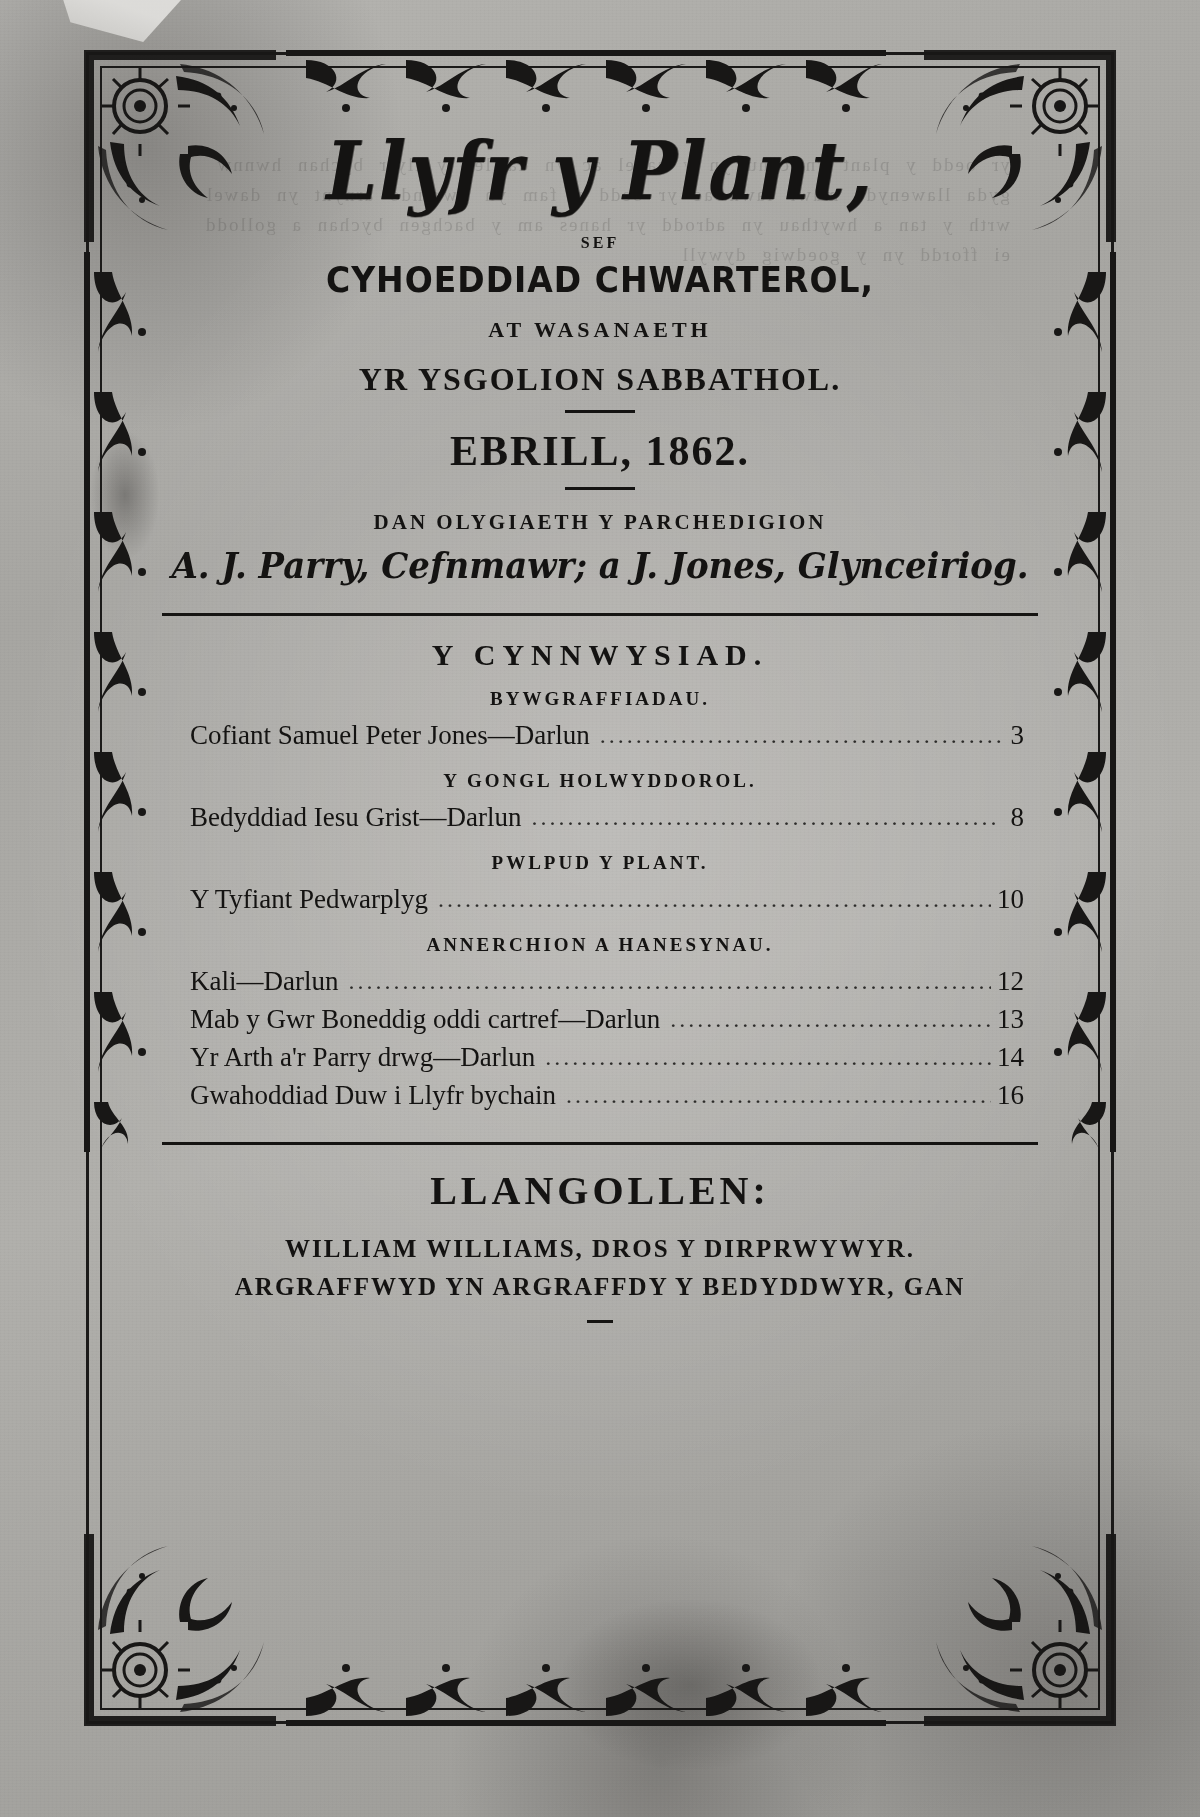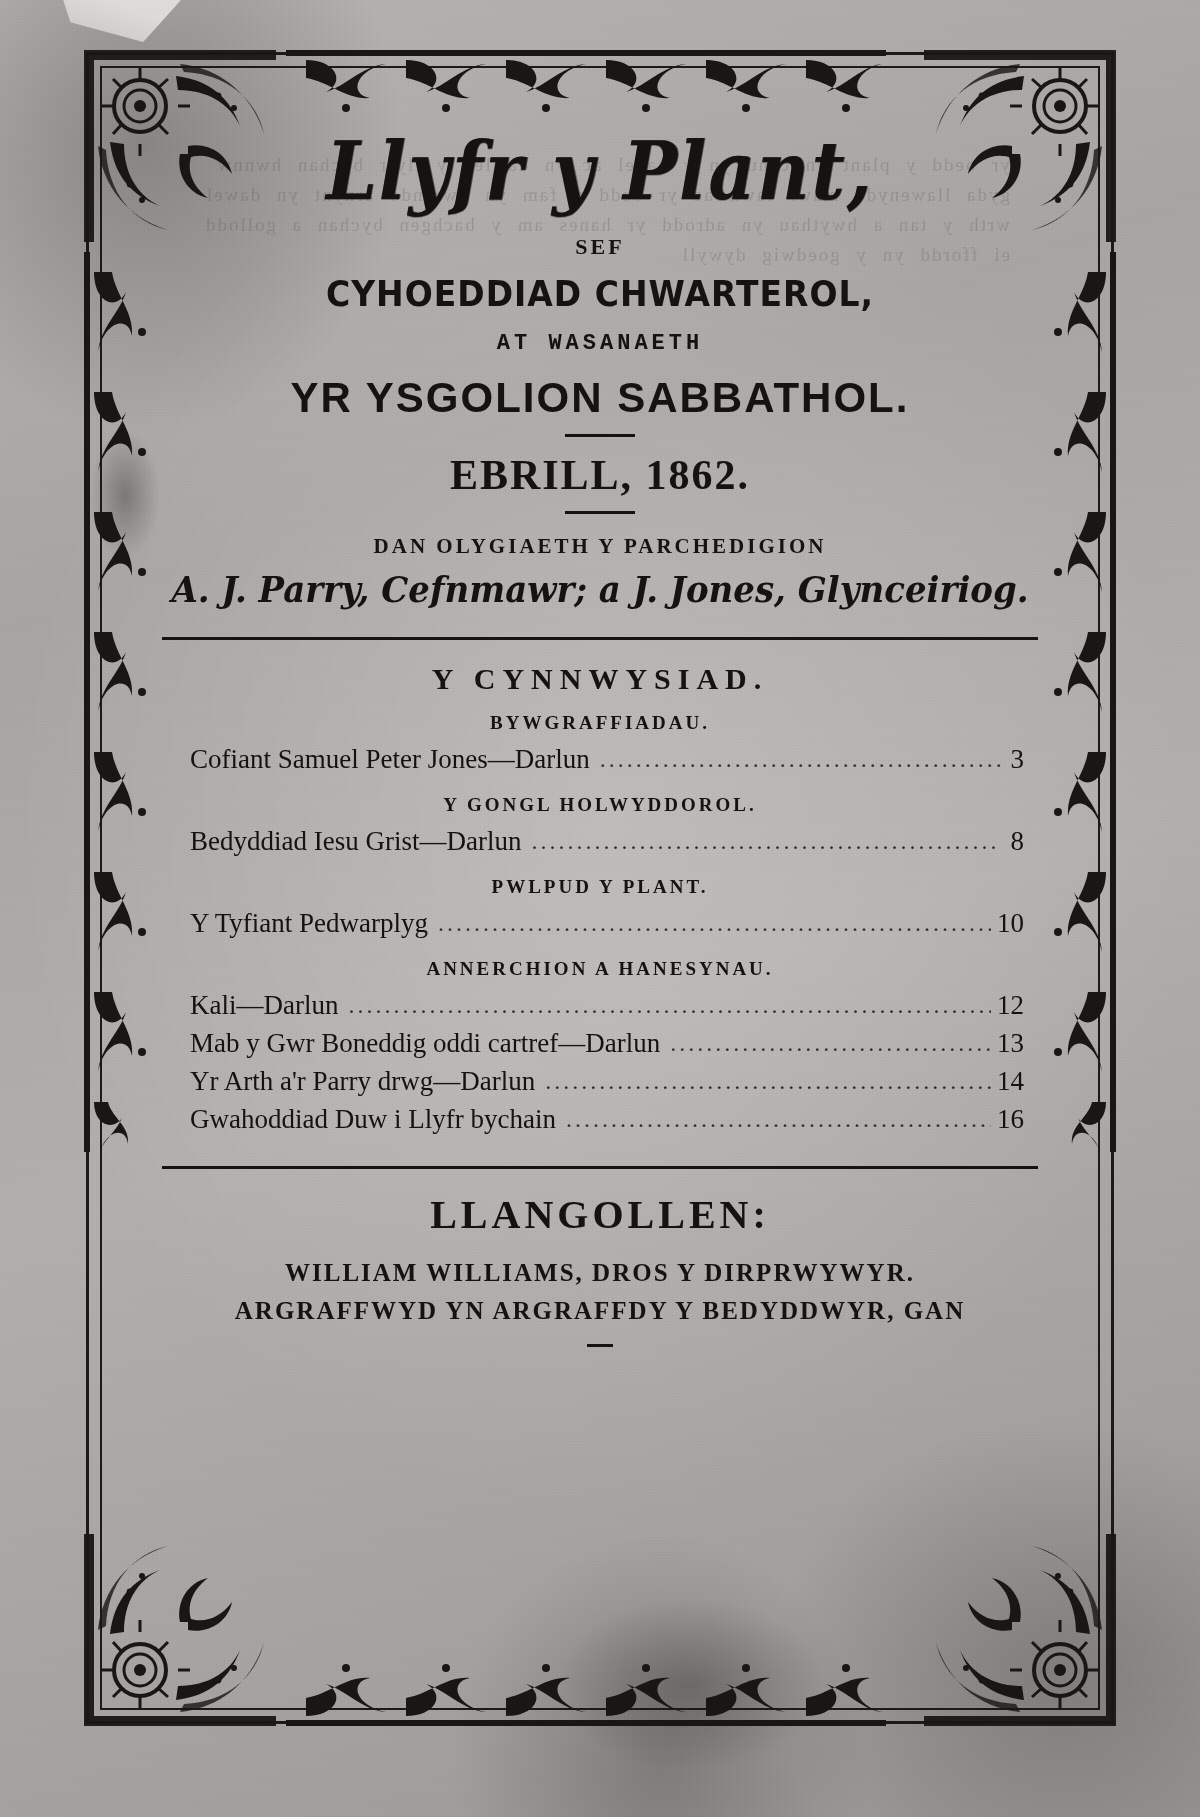--- a/index.html
+++ b/index.html
@@ -115,45 +115,45 @@
     font-weight: 700;
     font-size: 72px;
     line-height: 82px;
     letter-spacing: 2px;
     font-style: italic;
     text-shadow: 1px 0 0 rgba(20,18,15,0.55), 0 1px 0 rgba(20,18,15,0.35);
     margin: 0 0 4px 0;
     transform: scaleY(1.12);
   }
   .t-sef {
-    font-size: 22px;
+    font-size: 16px;
     letter-spacing: 3px;
     font-family: "Liberation Serif", serif;
-    margin: 22px 0 14px 0;
+    margin: 22px 0 8px 0;
     font-weight: 700;
   }
   .t-quarterly {
     font-family: "DejaVu Sans", sans-serif;
     font-weight: 700;
     font-size: 33px;
     letter-spacing: 1px;
     margin: 0 0 18px 0;
     transform: scaleY(1.06);
   }
   .t-atwas {
-    font-family: Liberation Mono, monospace;
+    font-family: Liberation Serif, serif;
     font-size: 22px;
     letter-spacing: 4px;
     margin: 0 0 18px 0;
     font-weight: 600;
   }
   .t-schools {
-    font-family: Liberation Sans, sans-serif;
-    font-weight: 700;
-    font-size: 42px;
+    font-family: Liberation Serif, serif;
+    font-weight: 700;
+    font-size: 32px;
     letter-spacing: 2px;
     margin: 0 0 0 0;
   }
   .short-rule {
     width: 70px; height: 3px; background: #15130f;
     margin: 12px auto 14px auto;
   }
   .t-date {
     font-family: "Liberation Serif", serif;
     font-weight: 700;

